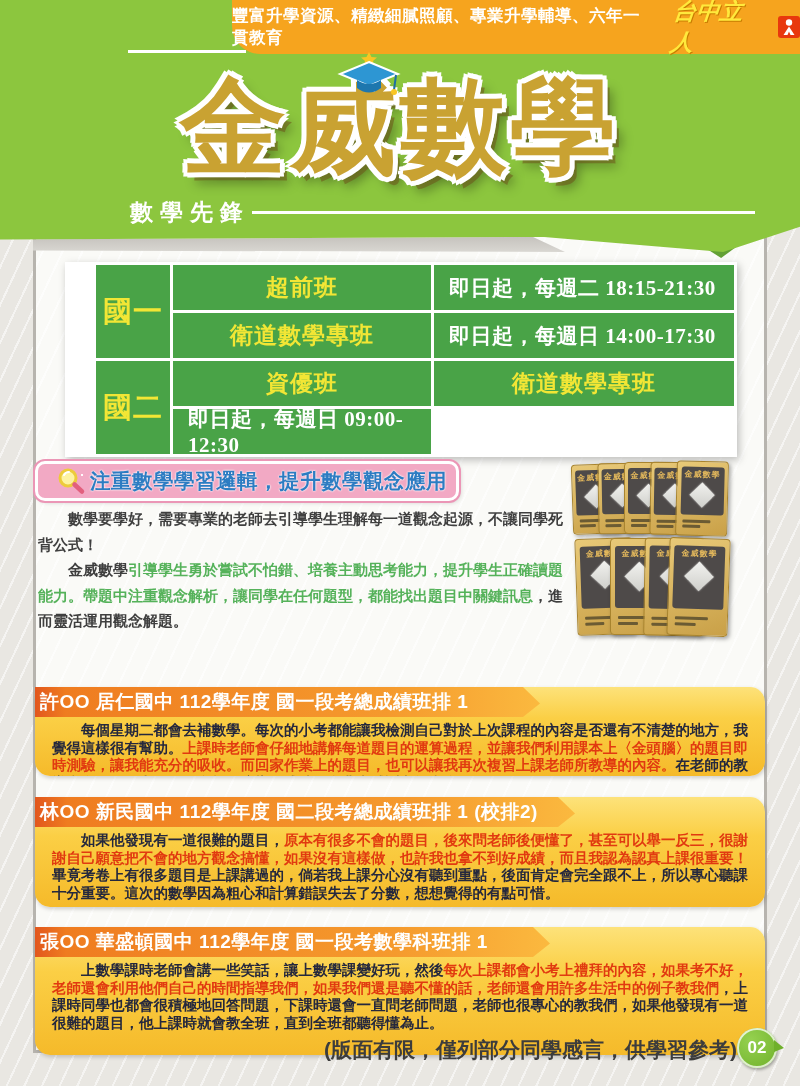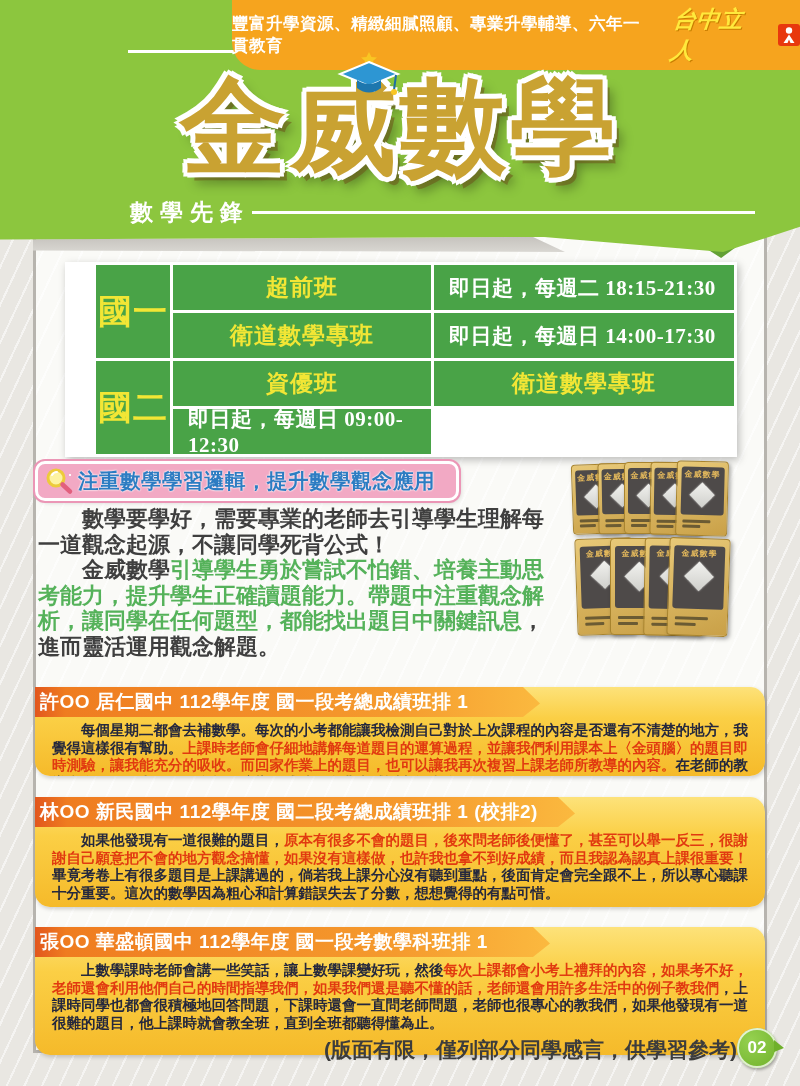--- a/index.html
+++ b/index.html
@@ -15,21 +15,21 @@
       repeating-linear-gradient(115deg, rgba(255,255,255,.6) 0 2px, rgba(255,255,255,0) 2px 18px),
       #fafaf7;z-index:0;}
   
   .green-header{position:absolute;left:0;top:0;width:800px;height:252px;background:#8cc63e;
     clip-path:polygon(0 0,100% 0,100% 90%,90.4% 100%,68% 94%,0 95%);z-index:2;}
   .fold{position:absolute;left:688px;top:228px;width:72px;height:30px;background:#63a035;
     clip-path:polygon(0 30%,100% 5%,46% 100%);z-index:1;}
   .shadow-strip{position:absolute;left:33px;top:237px;width:532px;height:15px;
     background:linear-gradient(#c6c3be,#d9d7d2);clip-path:polygon(0 15%,94% 0,100% 100%,0 90%);z-index:1;}
   
-  .top-banner{position:absolute;left:232px;top:0;width:568px;height:70px;background:#f6a41e;
+  .top-banner{position:absolute;left:232px;top:0;width:568px;height:54px;background:#f6a41e;
     border-bottom-left-radius:28px;display:flex;align-items:center;justify-content:center;gap:22px;z-index:3;}
   .top-banner .slogan{color:#fff;font-weight:bold;font-size:16.5px;letter-spacing:.5px;}
   .brand{color:#ffe93c;font-weight:bold;font-size:23px;font-style:italic;transform:skewX(-6deg);
     text-shadow:1px 1px 0 #c87d00;}
   .brand-box{width:22px;height:22px;flex:0 0 22px;}
   .white-dash{position:absolute;left:128px;top:50px;width:118px;height:3px;background:#fff;z-index:3;}
   
   .cap{position:absolute;left:336px;top:52px;width:66px;height:46px;z-index:4;}
   .main-title{position:absolute;left:0;top:66px;width:800px;text-align:center;z-index:3;
     font-size:106px;font-weight:900;letter-spacing:4px;color:#c9a232;line-height:1.15;
@@ -39,34 +39,34 @@
       7px 8px 0 rgba(110,85,25,.55),9px 11px 12px rgba(0,0,0,.35);}
   .tagline{position:absolute;left:130px;top:197px;z-index:3;color:#fff;font-weight:bold;
     font-size:23px;letter-spacing:7px;}
   .tagline-line{position:absolute;left:252px;top:211px;width:503px;height:3px;background:#fff;z-index:3;}
   
   .sched{position:absolute;left:65px;top:262px;width:672px;z-index:3;background:#fff;
     border:3px solid #fff;box-sizing:border-box;display:grid;
     grid-template-columns:102px 258px 300px;grid-auto-rows:45px;gap:3px;
     box-shadow:2px 3px 8px rgba(0,0,0,.25);}
   .sched .cell{background:#49a347;display:flex;align-items:center;}
-  .c-grade{grid-row:span 2;justify-content:center;color:#f2e635;font-size:34px;font-weight:bold;letter-spacing:1px;margin-left:28px;}
+  .c-grade{grid-row:span 2;justify-content:center;color:#f2e635;font-size:29px;font-weight:bold;letter-spacing:1px;margin-left:28px;}
   .c-name{justify-content:center;color:#f2e635;font-size:23px;font-weight:bold;letter-spacing:1px;}
   .c-time{color:#fff;font-size:21px;font-weight:bold;padding-left:15px;
     font-family:"Liberation Serif",serif;letter-spacing:.5px;}
   
   .pink-badge{position:absolute;left:35px;top:461px;width:424px;height:40px;z-index:3;
     background:#f2a9c4;border:3px solid #fff;box-sizing:border-box;border-radius:10px;
     box-shadow:0 0 0 2px #eb96b6,2px 2px 4px rgba(0,0,0,.15);
-    display:flex;align-items:center;gap:4px;padding-left:6px;}
+    display:flex;align-items:center;gap:4px;padding-left:18px;}
   .pink-badge .txt{color:#2d7cc2;font-weight:bold;font-size:20.5px;letter-spacing:.5px;
     text-shadow:0 0 2px #fff,0 0 2px #fff;}
   
   .intro{position:absolute;left:38px;top:506px;width:526px;z-index:3;
-    font-size:22px;line-height:25.5px;color:#3f3f3f;font-weight:bold;}
+    font-size:15px;line-height:25.5px;color:#3f3f3f;font-weight:bold;}
   .intro p{margin:0;text-indent:2em;}
   .g{color:#55b25a;}
   
   .books{position:absolute;left:560px;top:458px;width:205px;height:185px;z-index:3;}
   .book{position:absolute;background:linear-gradient(160deg,#e6c univ,#caa24a);
     background:linear-gradient(160deg,#e8c978,#c9a047);border-radius:4px;
     box-shadow:2px 2px 4px rgba(0,0,0,.35);border:1px solid #a8842f;box-sizing:border-box;}
   .book .dark{position:absolute;left:7%;right:7%;top:7%;height:66%;background:#4e4a49;border-radius:3px;
     display:flex;flex-direction:column;align-items:center;}
   .book .bt{color:#e3b85c;font-weight:bold;font-size:8px;letter-spacing:1px;margin-top:2px;white-space:nowrap;}

